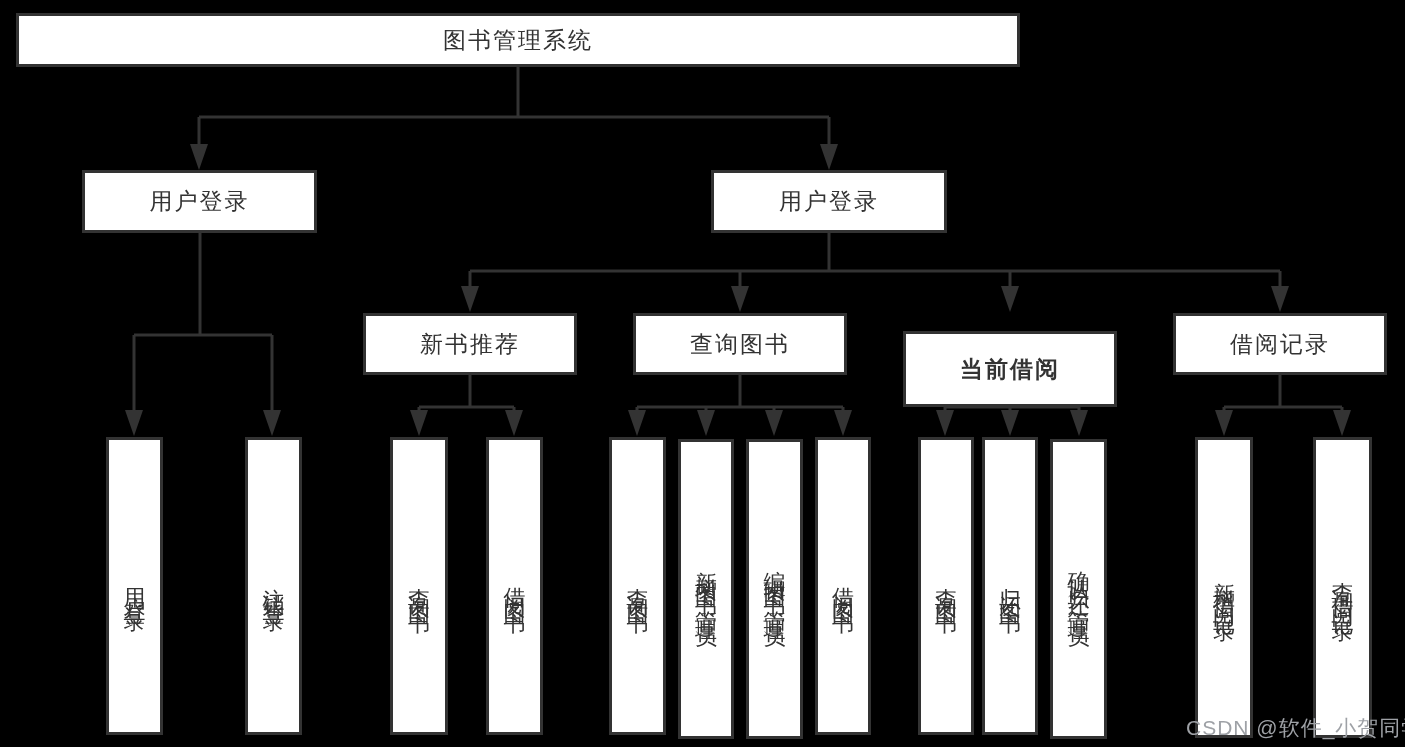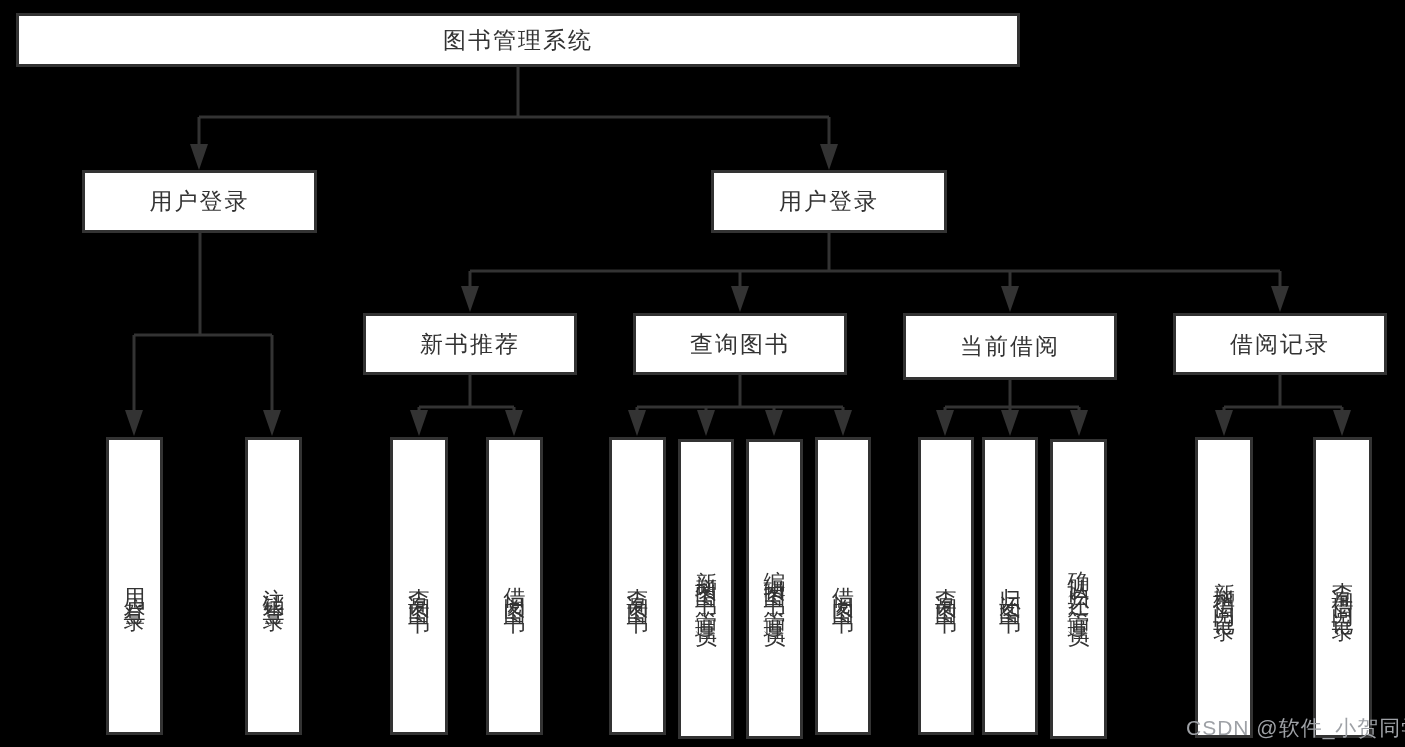--- a/index.html
+++ b/index.html
@@ -98,21 +98,21 @@
   <div class="node" style="left:711px; top:170px; width:236px; height:63px;">
     <span>用户登录</span>
   </div>
 
   <div class="node" style="left:363px; top:313px; width:214px; height:62px;">
     <span>新书推荐</span>
   </div>
   <div class="node" style="left:633px; top:313px; width:214px; height:62px;">
     <span>查询图书</span>
   </div>
-  <div class="node" style="left:903px; top:313px; width:214px; height:67px;">
+  <div class="node" style="left:903px; top:331px; width:214px; height:76px;font-weight:bold;">
     <span>当前借阅</span>
   </div>
   <div class="node" style="left:1173px; top:313px; width:214px; height:62px;">
     <span>借阅记录</span>
   </div>
 
   <div class="node leaf" style="left:106px; top:437px; width:57px; height:298px;">
     <span class="vtext">用户登录</span>
   </div>
   <div class="node leaf" style="left:245px; top:437px; width:57px; height:298px;">

